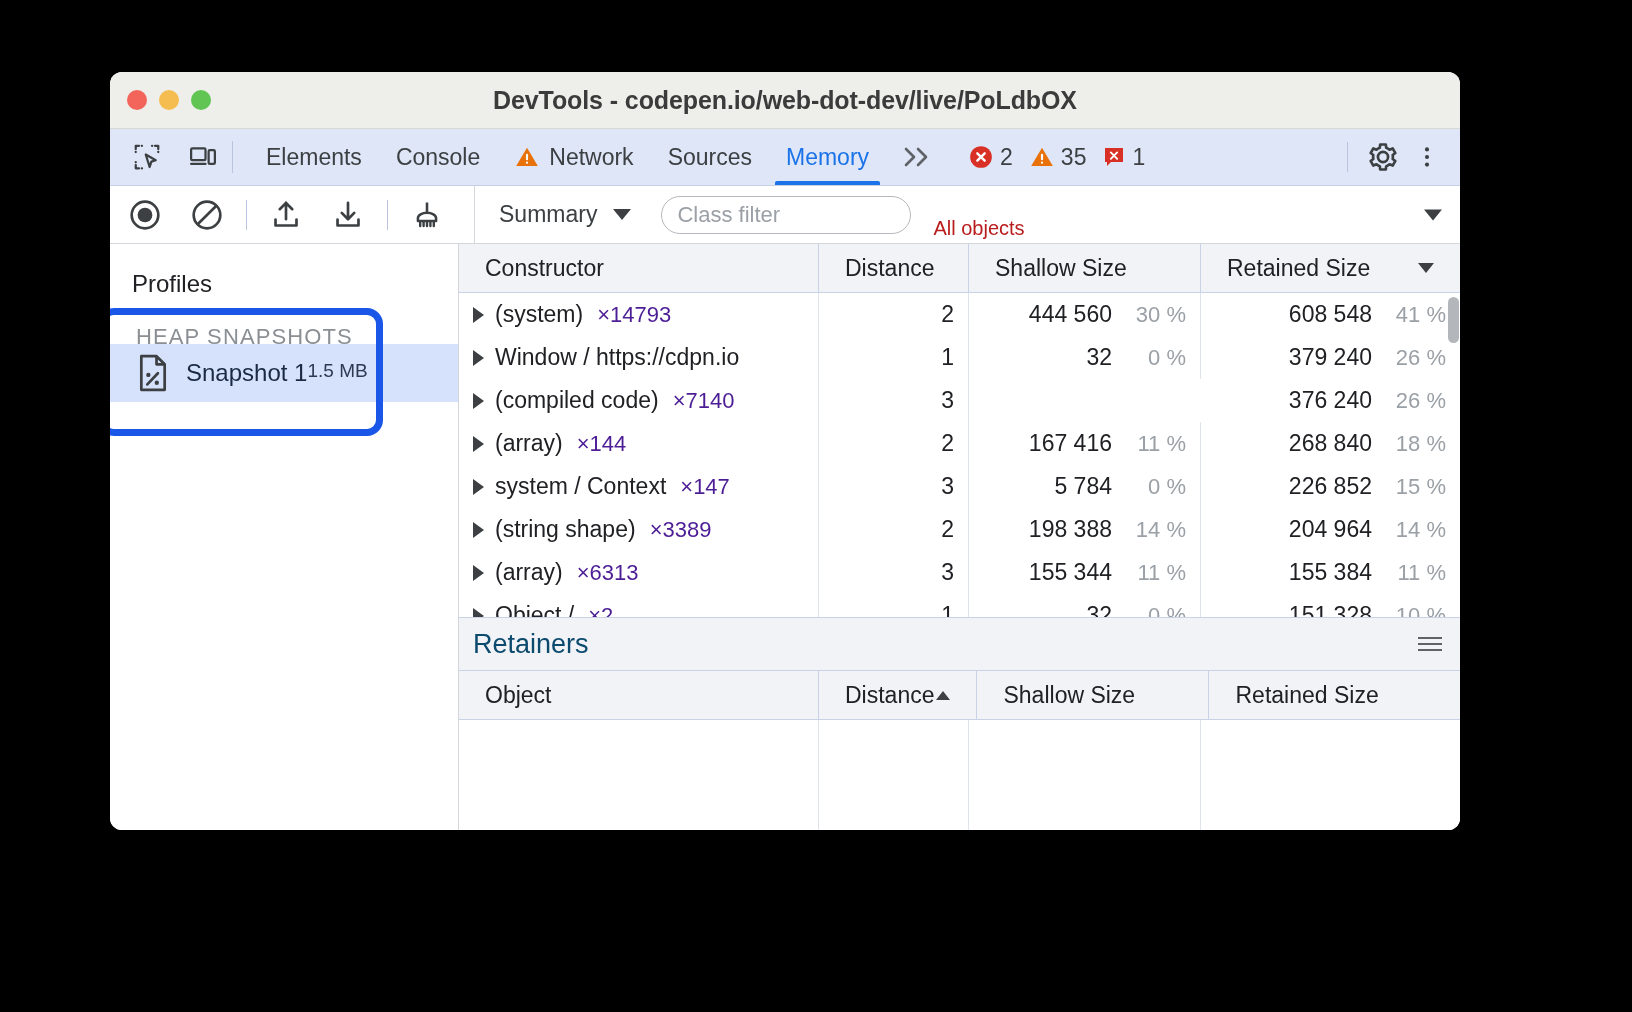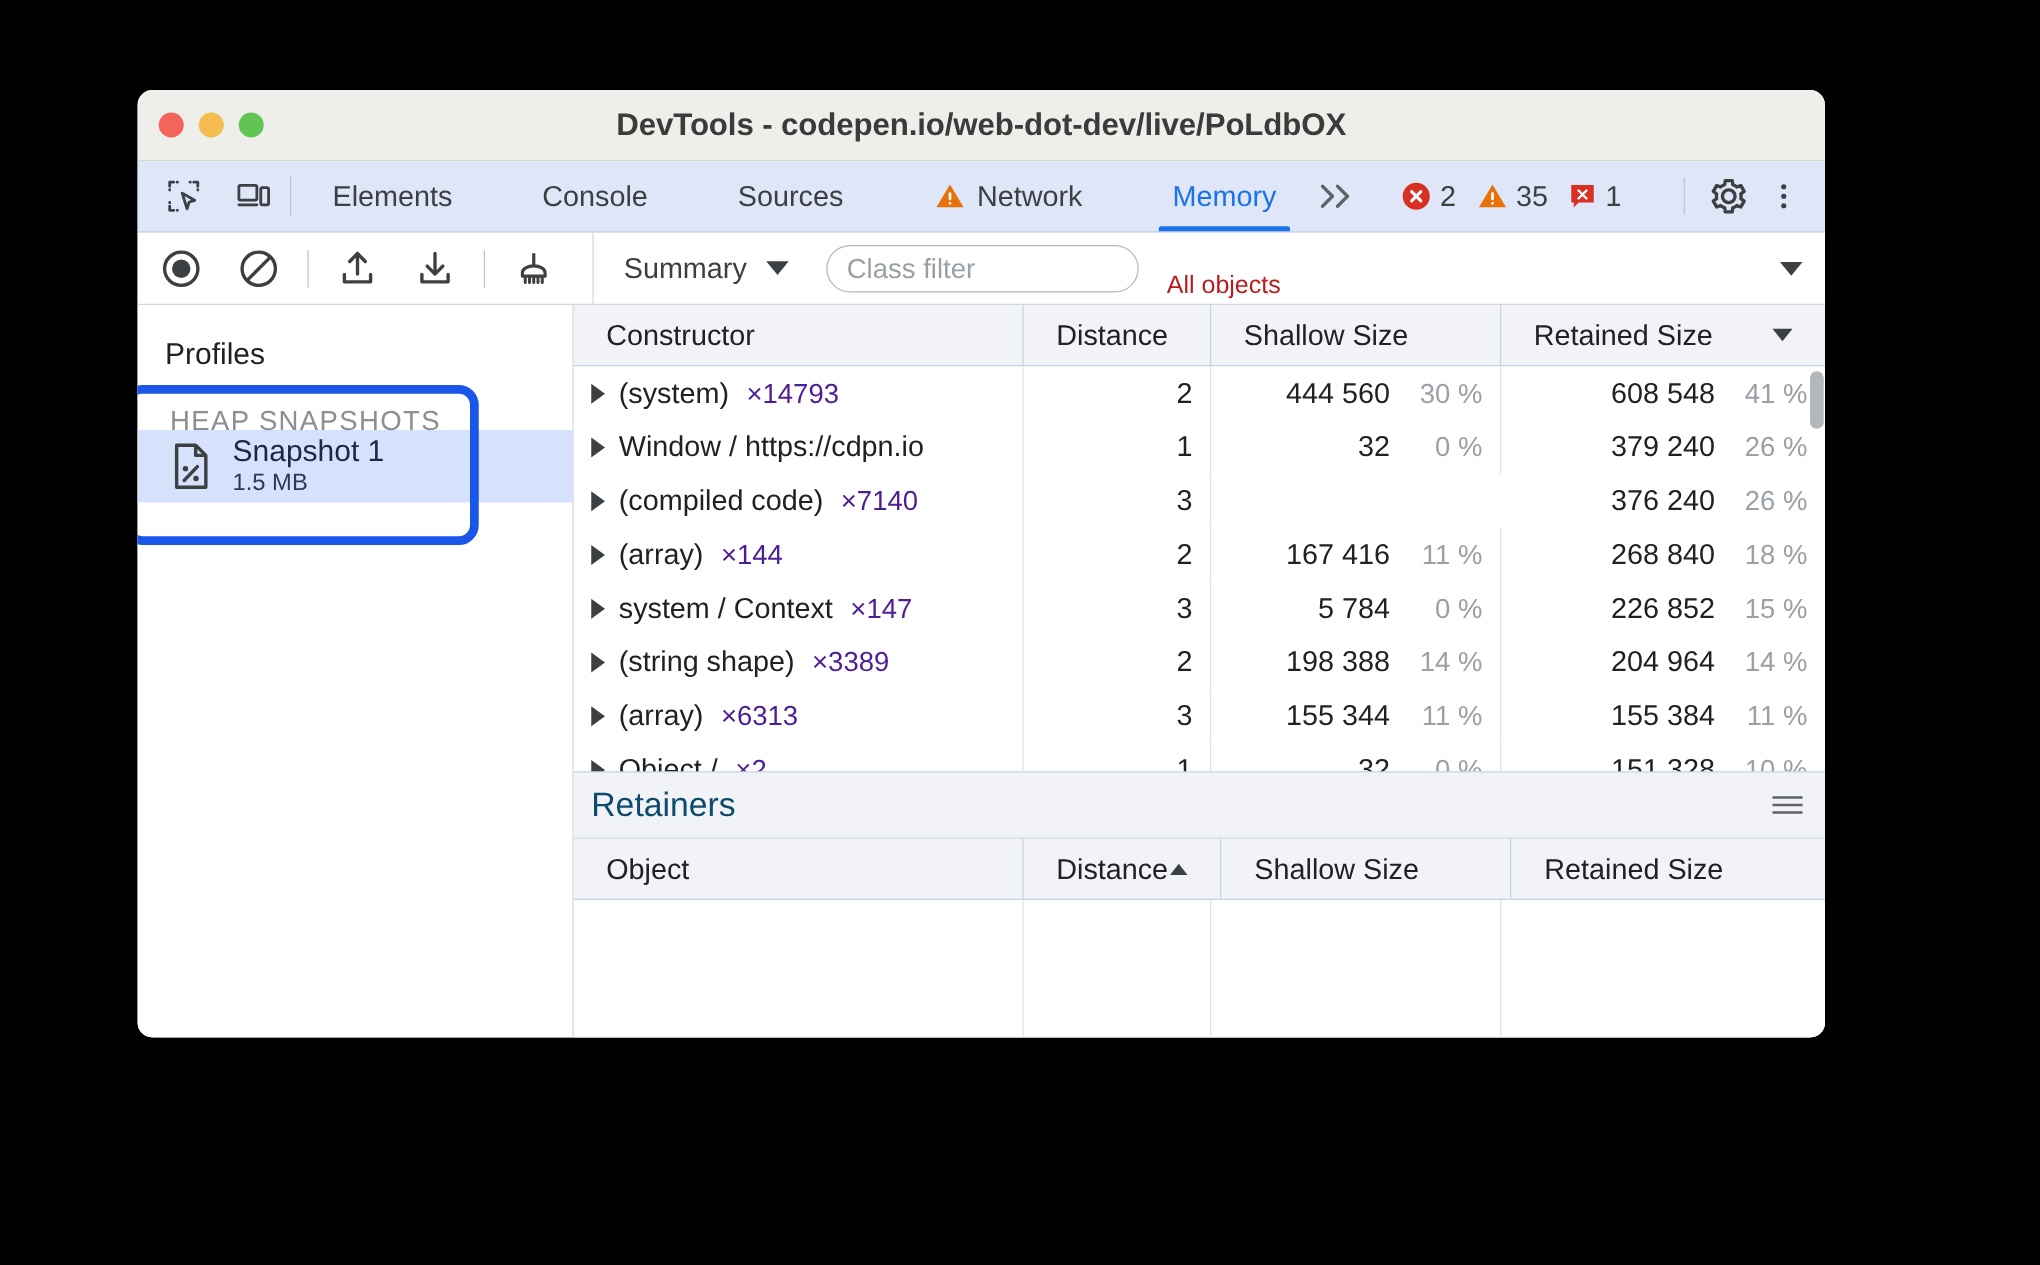--- a/index.html
+++ b/index.html
@@ -87,21 +87,20 @@
   .vsep {
     width: 1px;
     background: #b9c4de;
     margin: 12px 10px;
     flex: 0 0 1px;
   }
   .tabs {
     display: flex;
     align-items: stretch;
     margin-left: 6px;
-    gap: 38px;
   }
   .tab {
     display: flex;
     align-items: center;
     gap: 9px;
     padding: 0 17px;
     font-size: 23px;
     color: #3c4043;
     position: relative;
     white-space: nowrap;
@@ -239,21 +238,21 @@
     box-sizing: border-box;
   }
   .snapshot-row {
     height: 58px;
     background: #d6e2fb;
     display: flex;
     align-items: center;
     padding-left: 26px;
     gap: 16px;
   }
-  .snap-text { display: flex; flex-direction: column; line-height: 1.12; }
+  .snap-text { display: flex; line-height: 1.12; }
   .snap-name { font-size: 24px; color: #1a2a44; }
   .snap-size { font-size: 19px; color: #2c3a52; }
   .highlight-box {
     position: absolute;
     left: -12px;
     top: 64px;
     width: 285px;
     height: 128px;
     border: 7px solid #1a56e8;
     border-radius: 16px;
@@ -423,31 +422,31 @@
     <div class="vsep"></div>
 
     <div class="tabs">
       <div class="tab">
         <span>Elements</span>
       </div>
       <div class="tab">
         <span>Console</span>
       </div>
       <div class="tab">
-        <span>Sources</span>
-      </div>
-      <div class="tab">
         <span>
           <svg width="26" height="26" viewBox="0 0 24 24" style="display:block">
             <path d="M12 3.4L22 20.2H2L12 3.4z" fill="#e8710a"></path>
             <rect x="11" y="9" width="2" height="6" rx="1" fill="#fff"></rect>
             <rect x="11" y="16.2" width="2" height="2" rx="1" fill="#fff"></rect>
           </svg>
         </span>
         <span>Network</span>
+      </div>
+      <div class="tab">
+        <span>Sources</span>
       </div>
       <div class="tab selected">
         <span>Memory</span>
       </div>
     </div>
 
     <div class="chevrons">
       <svg width="38" height="26" viewBox="0 0 38 26">
         <path d="M6 5l8 8-8 8M18 5l8 8-8 8" fill="none" stroke="#5f6368" stroke-width="2.6" stroke-linecap="round" stroke-linejoin="round"></path>
       </svg>

